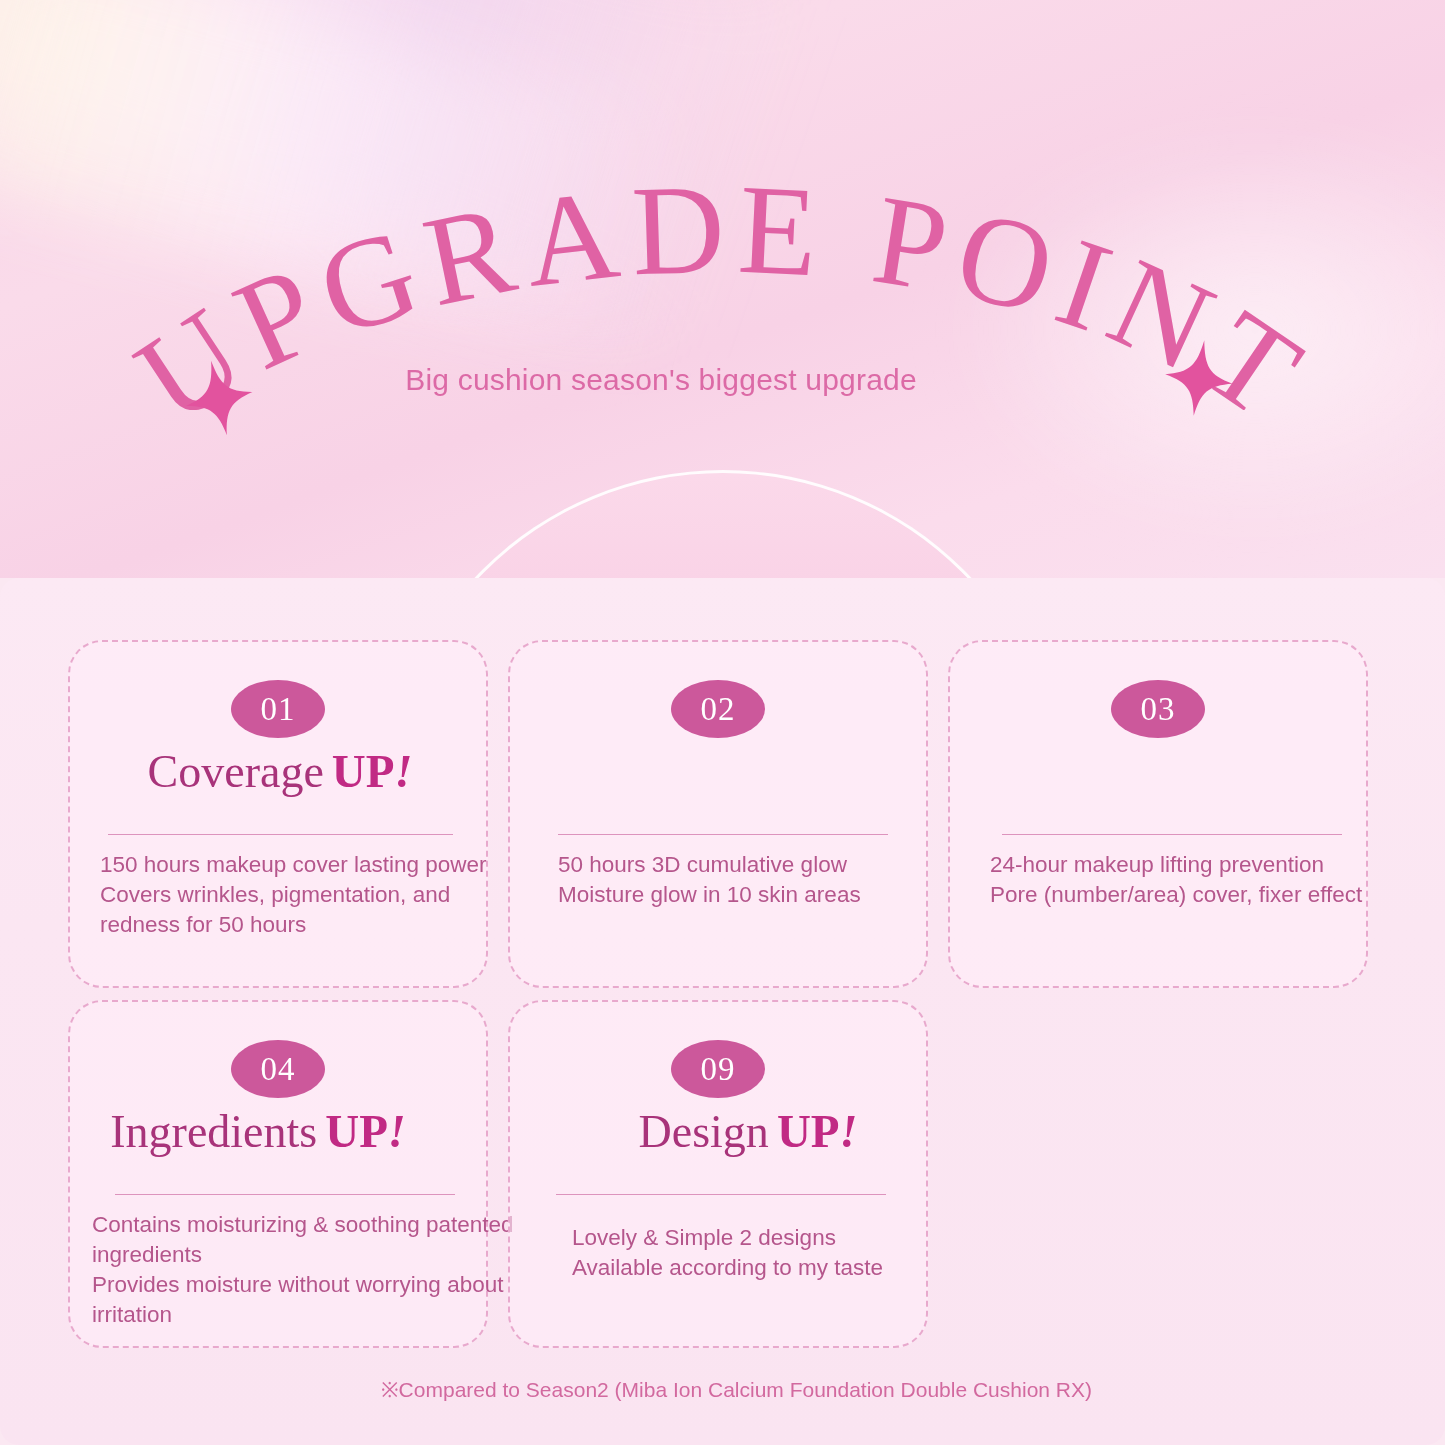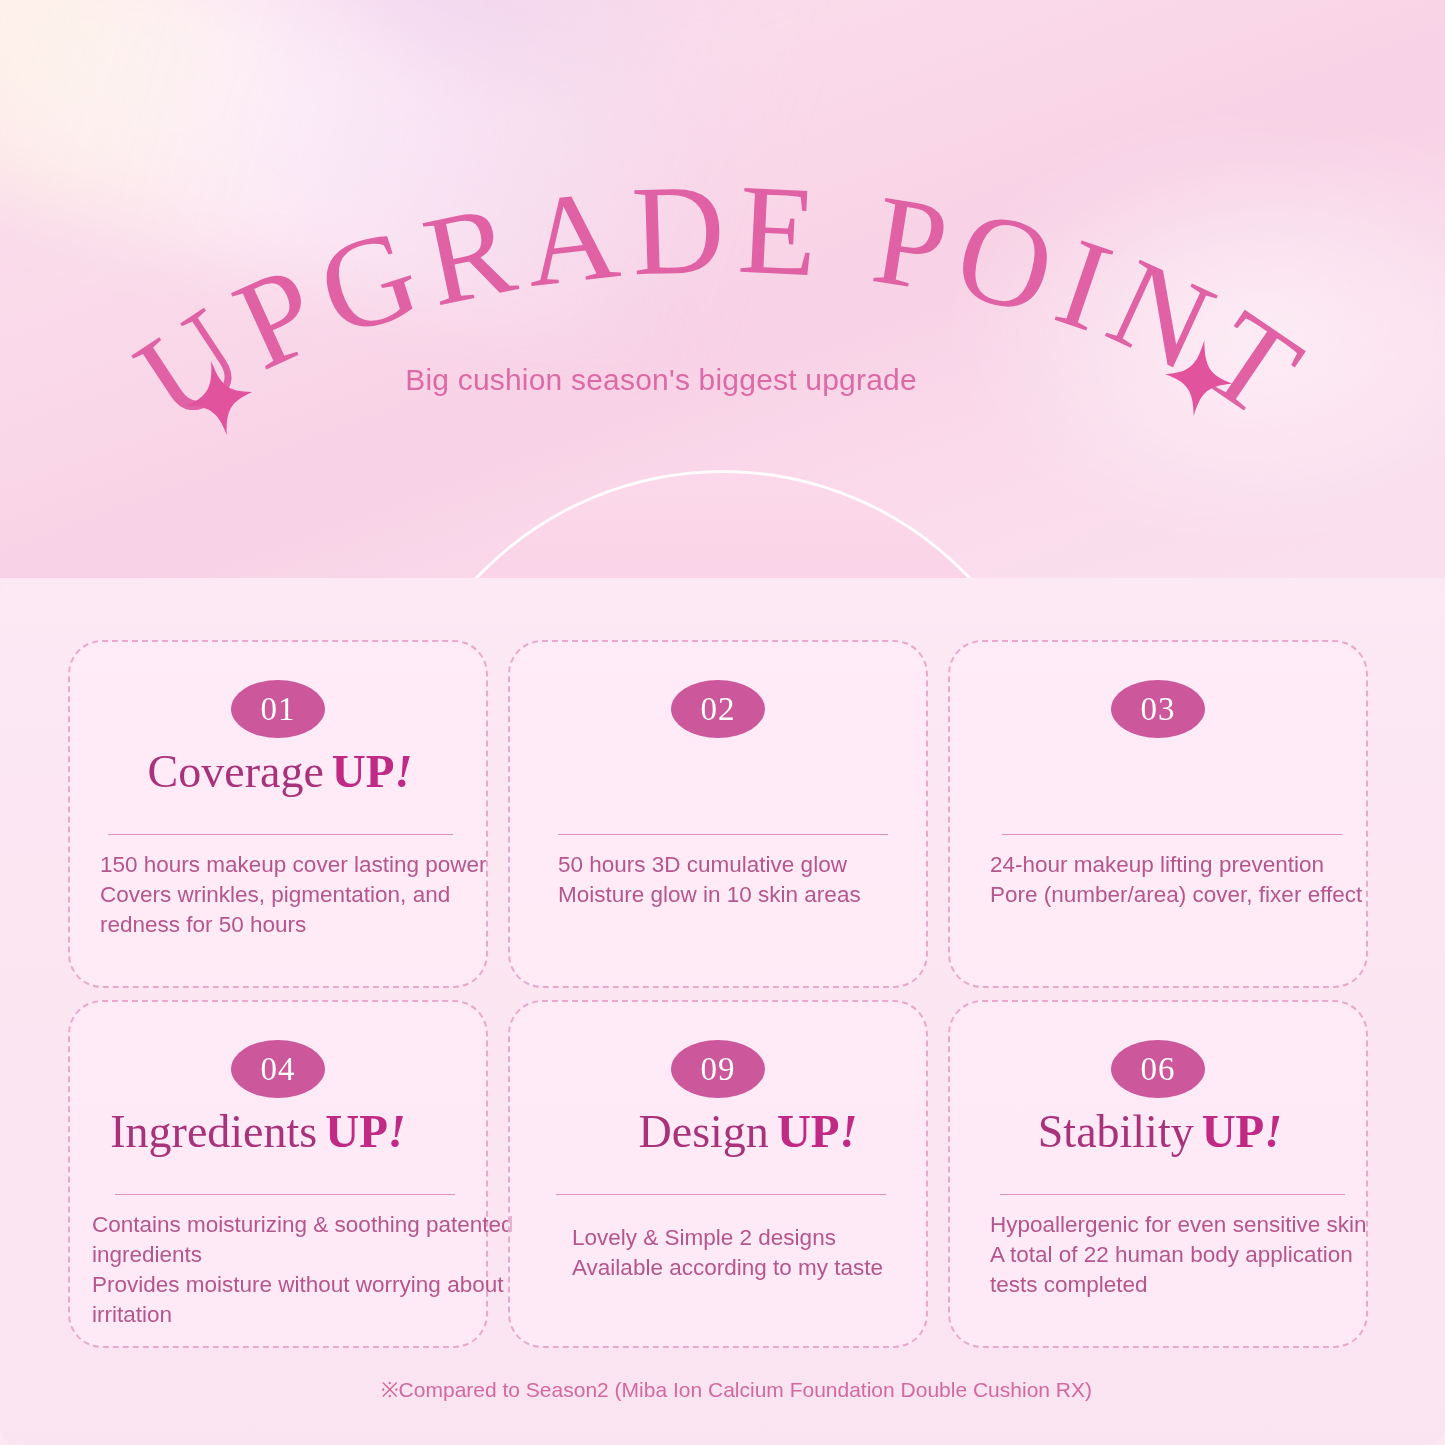--- a/index.html
+++ b/index.html
@@ -294,25 +294,19 @@
         <div class="card-body">Contains moisturizing &amp; soothing patented<br>ingredients<br>Provides moisture without worrying about<br>irritation</div>
       </div>
 
       <div class="card c5">
         <div class="badge">09</div>
         <div class="card-title"><span>Design</span><span class="up">UP</span><span class="bang">!</span></div>
         <div class="divider"></div>
         <div class="card-body">Lovely &amp; Simple 2 designs<br>Available according to my taste</div>
       </div>
 
-      <div class="card c6">
-        <div class="badge">06</div>
-        <div class="card-title"><span>Stability</span><span class="up">UP</span><span class="bang">!</span></div>
-        <div class="divider"></div>
-        <div class="card-body">Hypoallergenic for even sensitive skin<br>A total of 22 human body application<br>tests completed</div>
-      </div>
 
     </div>
   </div>
 
   <div class="footnote">※Compared to Season2 (Miba Ion Calcium Foundation Double Cushion RX)</div>
 
 </div>
 
 </body></html>

